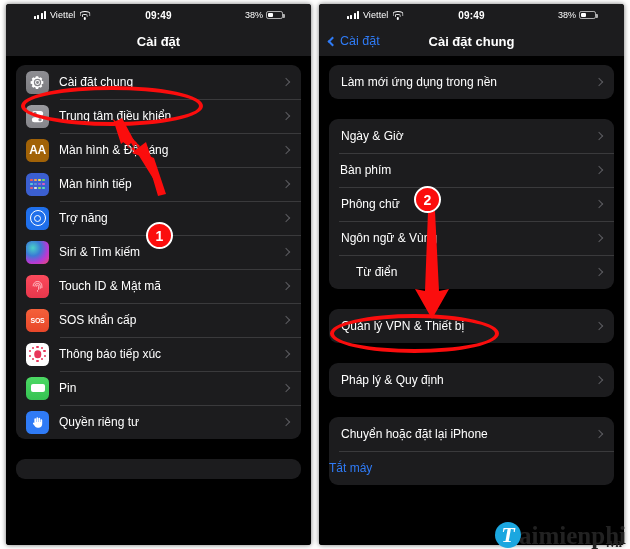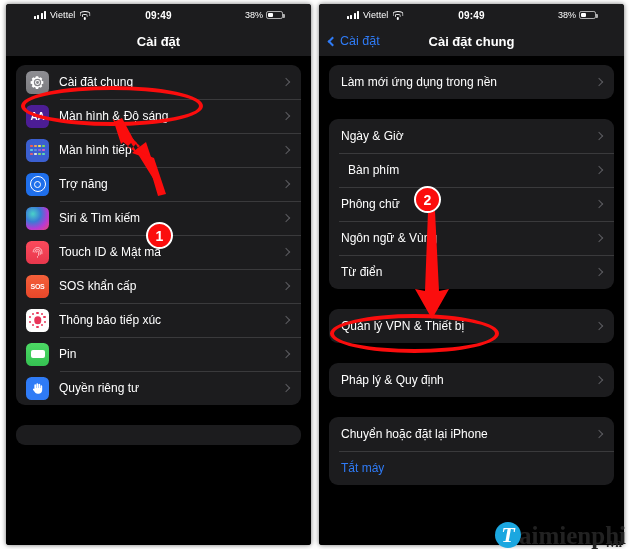--- a/index.html
+++ b/index.html
@@ -87,21 +87,21 @@
           margin-right:12px; flex:0 0 auto; }
   .gap { height:13px; }
   .gap.sm { height:9px; }
   .gap.lg { height:20px; }
 
   
   .ic-gear { background:linear-gradient(#8e8e93,#7c7c80); }
   .ic-gear svg { width:17px; height:17px; }
   .ic-ctrl { background:linear-gradient(#9a9a9f,#85858a); }
   .ic-ctrl svg { width:15px; height:15px; }
-  .ic-aa { background:#4c1d95; color:#fff; font-size:10px; font-weight:bold;
+  .ic-aa { background:#a16207; color:#fff; font-size:12px; font-weight:bold;
            letter-spacing:-.3px; }
   .ic-home { background:#3b5fd0; }
   .ic-home .grid { display:grid; grid-template-columns:repeat(4,2.6px);
                    grid-template-rows:repeat(3,2.6px); gap:1.3px; }
   .ic-home .grid i { display:block; border-radius:.8px; }
   .ic-access { background:#1f6feb; }
   .ic-access .ring { width:16px; height:16px; border-radius:50%;
                      border:1.6px solid #fff; display:flex;
                      align-items:center; justify-content:center; }
   .ic-access .ring b { display:block; width:7px; height:7px; border-radius:50%;
@@ -193,20 +193,32 @@
             <div class="row-icon ic-gear">
               <svg viewBox="0 0 24 24" fill="#fff">
                   <path d="M12 8.5a3.5 3.5 0 100 7 3.5 3.5 0 000-7zm0 5.6a2.1 2.1 0 110-4.2 2.1 2.1 0 010 4.2z"></path>
                   <path d="M20.3 13.6l-.1-1.6.1-1.6-2-.6-.5-1.2 1-1.8-2.3-2.3-1.8 1-1.2-.5-.6-2h-3.2l-.6 2-1.2.5-1.8-1L3.8 6.8l1 1.8-.5 1.2-2 .6v3.2l2 .6.5 1.2-1 1.8 2.3 2.3 1.8-1 1.2.5.6 2h3.2l.6-2 1.2-.5 1.8 1 2.3-2.3-1-1.8.5-1.2 2-.6zM12 17.2a5.2 5.2 0 110-10.4 5.2 5.2 0 010 10.4z"></path>
                 </svg>
             </div>
             <div class="row-label">Cài đặt chung</div>
             <div class="chev"></div>
           </div>
 
+          <div class="row">
+            <div class="row-icon ic-ctrl">
+              <svg viewBox="0 0 24 24">
+                  <rect x="3" y="3" width="18" height="8" rx="4" fill="#fff"></rect>
+                  <circle cx="8" cy="7" r="2.6" fill="#8e8e93"></circle>
+                  <rect x="3" y="13" width="18" height="8" rx="4" fill="#fff"></rect>
+                  <circle cx="16" cy="17" r="2.6" fill="#8e8e93"></circle>
+                </svg>
+            </div>
+            <div class="row-label">Trung tâm điều khiển</div>
+            <div class="chev"></div>
+          </div>
 
           <div class="row">
             <div class="row-icon ic-aa">AA</div>
             <div class="row-label">Màn hình &amp; Độ sáng</div>
             <div class="chev"></div>
           </div>
 
           <div class="row">
             <div class="row-icon ic-home">
               <div class="grid">
@@ -370,33 +382,33 @@
             <div class="chev"></div>
           </div>
         </div>
 
         <div class="gap lg"></div>
         <div class="group">
           <div class="row noicon" style="padding-left:12px">
             <div class="row-label">Ngày &amp; Giờ</div>
             <div class="chev"></div>
           </div>
-          <div class="row noicon" style="padding-left:19px">
+          <div class="row noicon" style="padding-left:11px">
             <div class="row-label">Bàn phím</div>
             <div class="chev"></div>
           </div>
           <div class="row noicon" style="padding-left:12px">
             <div class="row-label">Phông chữ</div>
             <div class="chev"></div>
           </div>
           <div class="row noicon" style="padding-left:12px">
             <div class="row-label">Ngôn ngữ &amp; Vùng</div>
             <div class="chev"></div>
           </div>
-          <div class="row noicon" style="padding-left:12px">
+          <div class="row noicon" style="padding-left:27px">
             <div class="row-label">Từ điển</div>
             <div class="chev"></div>
           </div>
         </div>
 
         <div class="gap lg"></div>
         <div class="group">
           <div class="row noicon" style="padding-left:12px">
             <div class="row-label">Quản lý VPN &amp; Thiết bị</div>
             <div class="chev"></div>
@@ -410,21 +422,21 @@
             <div class="chev"></div>
           </div>
         </div>
 
         <div class="gap lg"></div>
         <div class="group">
           <div class="row noicon" style="padding-left:12px">
             <div class="row-label">Chuyển hoặc đặt lại iPhone</div>
             <div class="chev"></div>
           </div>
-          <div class="row noicon" style="padding-left:12px">
+          <div class="row noicon" style="padding-left:0">
             <div class="row-label blue">Tắt máy</div>
           </div>
         </div>
 
       </div>
 
       <div class="anno">
         <div class="ellipse" style="left:11px; top:310px; width:169px; height:39px;"></div>
 
         <svg style="position:absolute;left:90px;top:195px;" width="50" height="125" viewBox="0 0 50 125">

